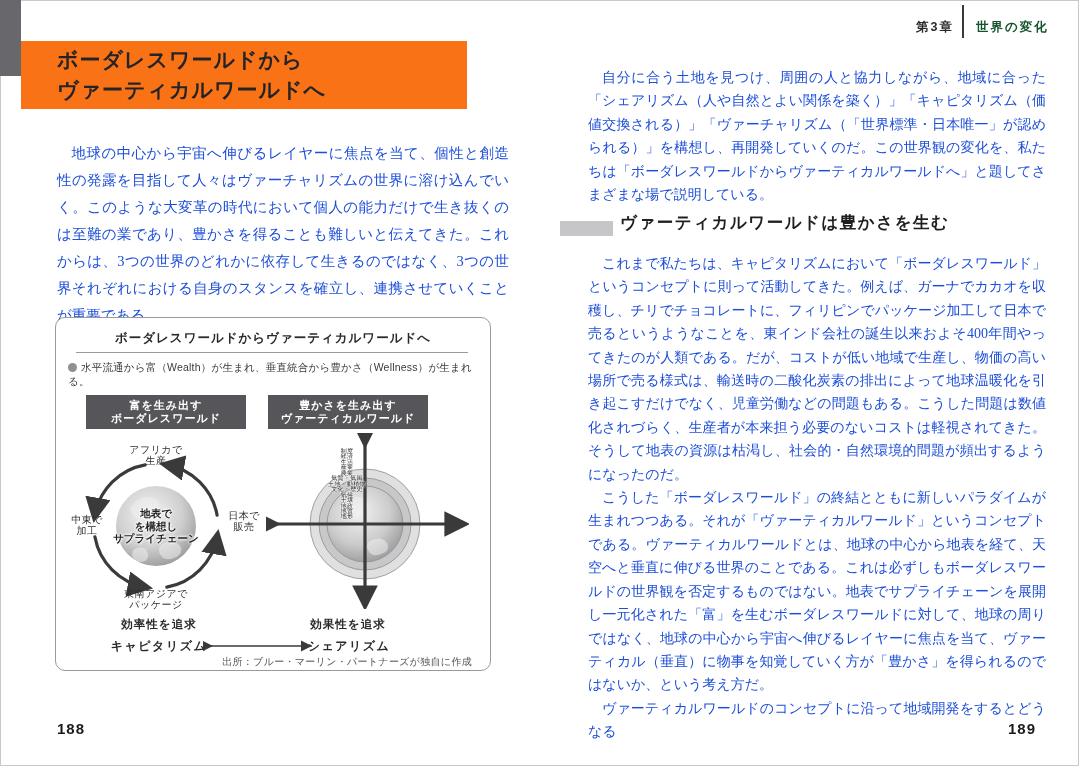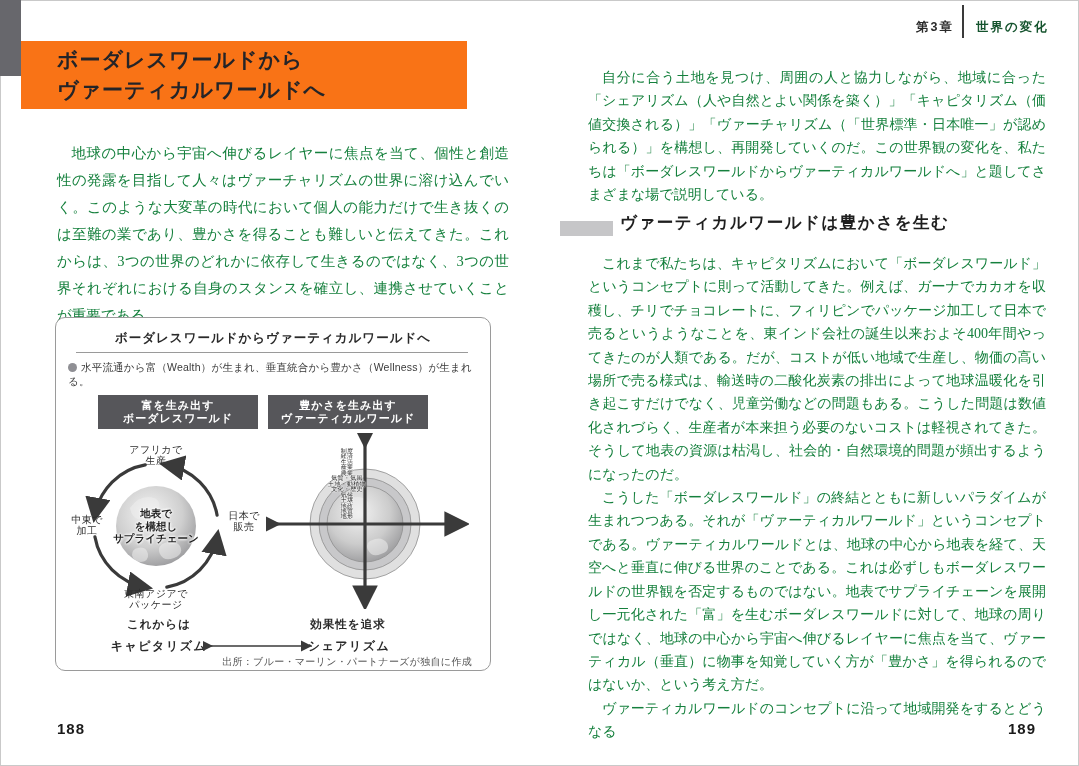--- a/index.html
+++ b/index.html
@@ -10,37 +10,37 @@
   }
   .abs{position:absolute;}
   
   .accent-bar{left:0;top:41;width:21px;height:76px;background:#67676c;}
   .title-box{
     left:21px;top:41px;width:446px;height:68px;background:#f97316;
     display:flex;flex-direction:column;justify-content:center;padding-left:36px;box-sizing:border-box;
     font-weight:bold;font-size:21px;line-height:30px;color:#242428;letter-spacing:1px;
   }
   .body-text{
-    font-family:"Liberation Serif","DejaVu Serif",serif;color:#15803d;
+    font-family:"Liberation Serif","DejaVu Serif",serif;color:#1d4ed8;
     text-align:justify;text-justify:inter-character;
   }
   .intro{left:57px;top:140px;width:452px;font-size:14.5px;line-height:27px;text-indent:1em;margin:0;}
   .figure{
     left:55px;top:317px;width:436px;height:354px;border:1.5px solid #9a9a9a;border-radius:10px;
     background:#fff;box-sizing:border-box;
   }
   .fig-title{left:0;top:12px;width:100%;text-align:center;font-weight:bold;font-size:12.5px;letter-spacing:1px;color:#2a2a2a;}
   .fig-rule{left:20px;top:34px;width:392px;height:1px;background:#9a9a9a;}
   .fig-legend{left:12px;top:43px;width:412px;font-size:10.5px;color:#3a3a3a;letter-spacing:.2px;}
   .bullet{display:inline-block;width:9px;height:9px;border-radius:50%;background:#8f8f94;margin-right:4px;vertical-align:-1px;}
   .dark-box{
     top:77px;width:160px;height:34px;background:#56565a;color:#fff;font-weight:bold;font-size:11px;
     line-height:13.5px;display:flex;flex-direction:column;justify-content:center;text-align:center;letter-spacing:1px;
   }
-  .dark-box-left{left:42px;}
+  .dark-box-left{left:30px;}
   .dark-box-right{left:212px;}
   .globe-center-text{
     left:55px;top:189px;width:90px;text-align:center;font-weight:bold;font-size:10.5px;line-height:12.5px;color:#1f1f1f;
     text-shadow:0 0 3px #fff,0 0 3px #fff,0 0 3px #fff;z-index:3;
   }
   .cycle-label{font-size:10px;line-height:11px;color:#2e2e2e;text-align:center;z-index:3;letter-spacing:.5px;}
   .lbl-top{left:55px;top:126px;width:90px;}
   .lbl-right{left:165px;top:192px;width:46px;}
   .lbl-bottom{left:45px;top:270px;width:110px;}
   .lbl-left{left:8px;top:196px;width:46px;}
@@ -180,21 +180,21 @@
       <div>気質・気風</div>
       <div>土地・動植物</div>
       <div>文化・歴史</div>
       <div>気候</div>
       <div>土壌</div>
       <div>地政</div>
       <div>地質</div>
       <div>地形</div>
     </div>
 
-    <div class="abs fig-caption cap-left">これからは</div>
+    <div class="abs fig-caption cap-left">効率性を追求</div>
     <div class="abs fig-caption cap-right">効果性を追求</div>
     <div class="abs fig-ism ism-left">キャピタリズム</div>
     <div class="abs fig-ism ism-right">シェアリズム</div>
     <svg class="abs" style="left:147px;top:321px;" width="111" height="14" viewBox="0 0 111 14">
       <defs>
         <marker id="arrowB" markerWidth="7" markerHeight="7" refX="4.5" refY="3.5" orient="auto">
           <path d="M0,0 L7,3.5 L0,7 z" fill="#3a3a3a"></path>
         </marker>
       </defs>
       <line x1="6" y1="7" x2="105" y2="7" stroke="#3a3a3a" stroke-width="1.6" marker-start="url(#arrowB)" marker-end="url(#arrowB)"></line>

